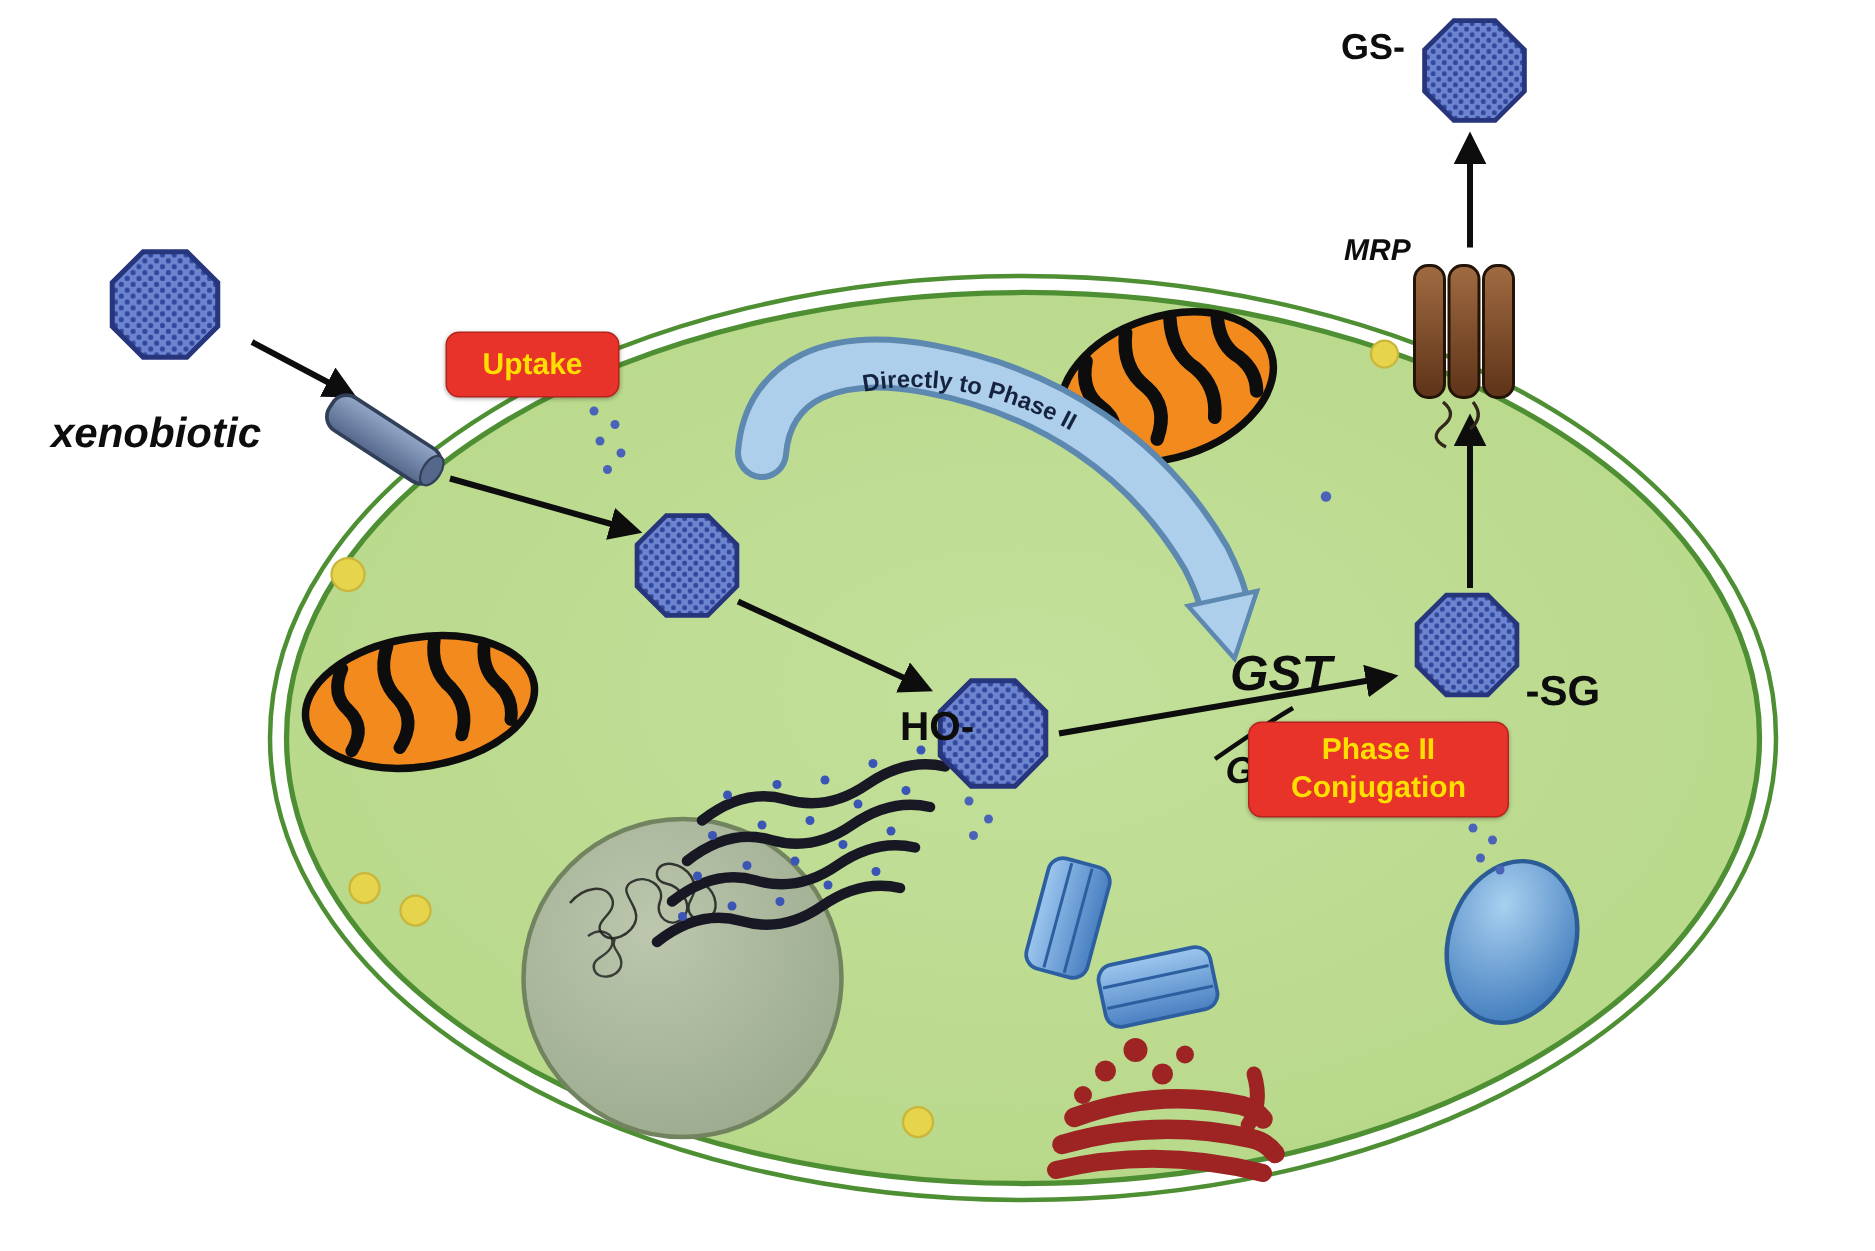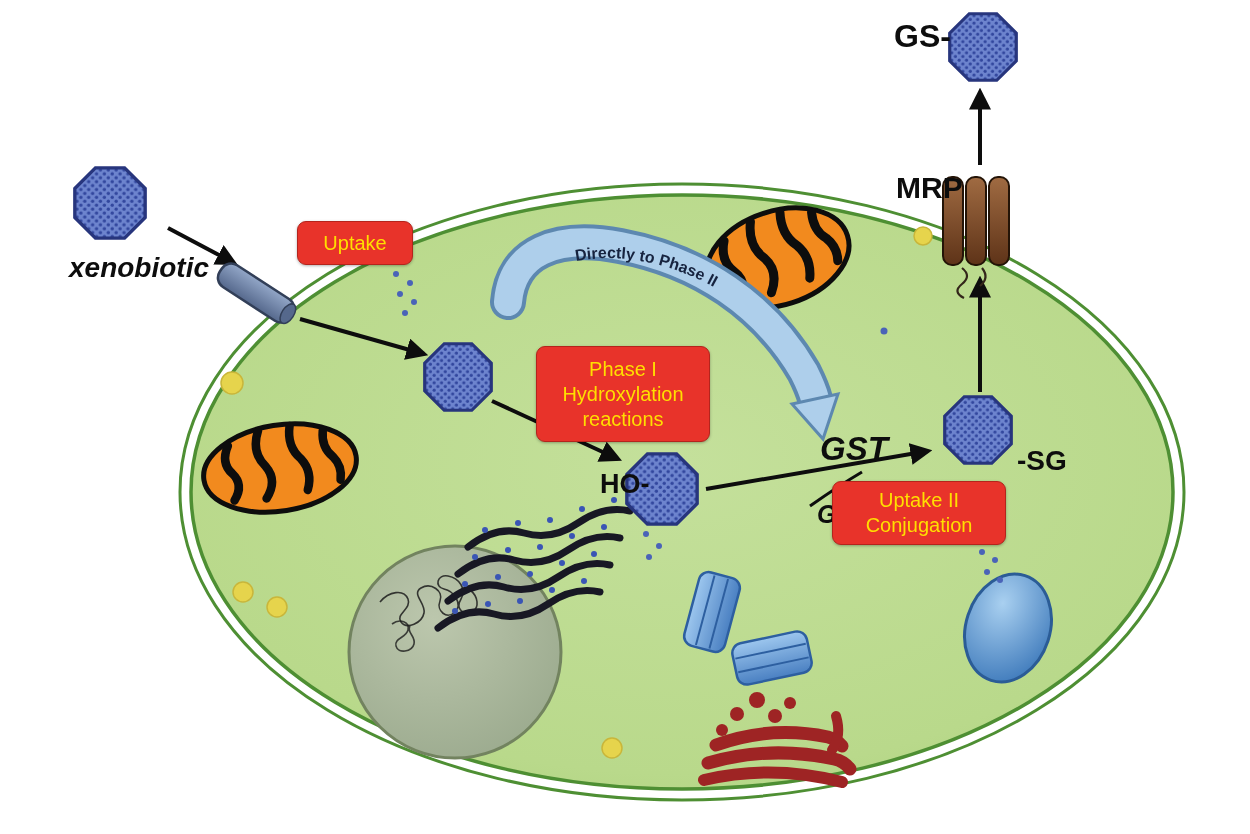--- a/index.html
+++ b/index.html
@@ -6,21 +6,21 @@
   .stage {
     position:relative; width:1250px; height:834px; overflow:hidden;
     font-family:"Liberation Sans", sans-serif; background:#ffffff;
   }
   .stage svg { position:absolute; left:0; top:0; }
   .lbl { position:absolute; color:#0d0d0d; white-space:nowrap; line-height:1; }
   .bold { font-weight:bold; }
   .ital { font-style:italic; }
   .redbox {
     position:absolute; background:#e8332a; border:1px solid #b5241c; border-radius:9px;
-    color:#ffdf00; font-weight:normal; text-align:center;
+    color:#ffdf00; font-weight:bold; text-align:center;
     display:flex; flex-direction:column; justify-content:center; gap:2px;
     box-shadow:0 1px 3px rgba(0,0,0,.3); font-size:20px; line-height:1.15;
   }
 </style>
 </head>
 <body>
 
 <div class="stage">
 
 <svg width="1250" height="834" viewBox="0 0 1250 834">
@@ -195,43 +195,38 @@
     <use href="#oct" fill="url(#dotPat)" stroke="#27357d" stroke-width="3"></use>
   </g>
   <g transform="translate(978,430) scale(1.06)">
     <use href="#oct" fill="url(#dotPat)" stroke="#27357d" stroke-width="3"></use>
   </g>
   <g transform="translate(983,47) scale(1.06)">
     <use href="#oct" fill="url(#dotPat)" stroke="#27357d" stroke-width="3"></use>
   </g>
 </svg>
 
-<div class="lbl ital" style="left:34px; top:254px; font-size:28px; font-weight:600;margin-left:35px;">xenobiotic</div>
+<div class="lbl ital" style="left:34px; top:275px; font-size:28px; font-weight:600;">xenobiotic</div>
 
 <div class="lbl bold" style="left:584px; top:471px; font-size:27px;margin-left:16px;">HO-</div>
 
 <div class="lbl bold ital" style="left:820px; top:432px; font-size:33px;">GST</div>
 
 <div class="lbl bold ital" style="left:817px; top:502px; font-size:25px;">GSH</div>
 
 <div class="lbl bold" style="left:1017px; top:447px; font-size:28px;">-SG</div>
 
-<div class="lbl bold" style="left:896px; top:173px; font-size:30px;">MRP</div>
-
-<div class="lbl bold" style="left:894px; top:20px; font-size:32px;">GS-</div>
+<div class="lbl bold" style="left:896px; top:157px; font-size:20px;font-style:italic;">MRP</div>
+
+<div class="lbl bold" style="left:894px; top:20px; font-size:24px;">GS-</div>
 
 <div class="redbox" style="left:297px; top:221px; width:114px; height:42px;">
   <div>Uptake</div>
 </div>
 
-<div class="redbox" style="left:536px; top:346px; width:172px; height:94px;">
-  <div>Phase I</div>
-  <div>Hydroxylation</div>
-  <div>reactions</div>
-</div>
 
 <div class="redbox" style="left:832px; top:481px; width:172px; height:62px;">
-  <div>Uptake II</div>
+  <div>Phase II</div>
   <div>Conjugation</div>
 </div>
 
 
 </div>
 
 </body></html>

